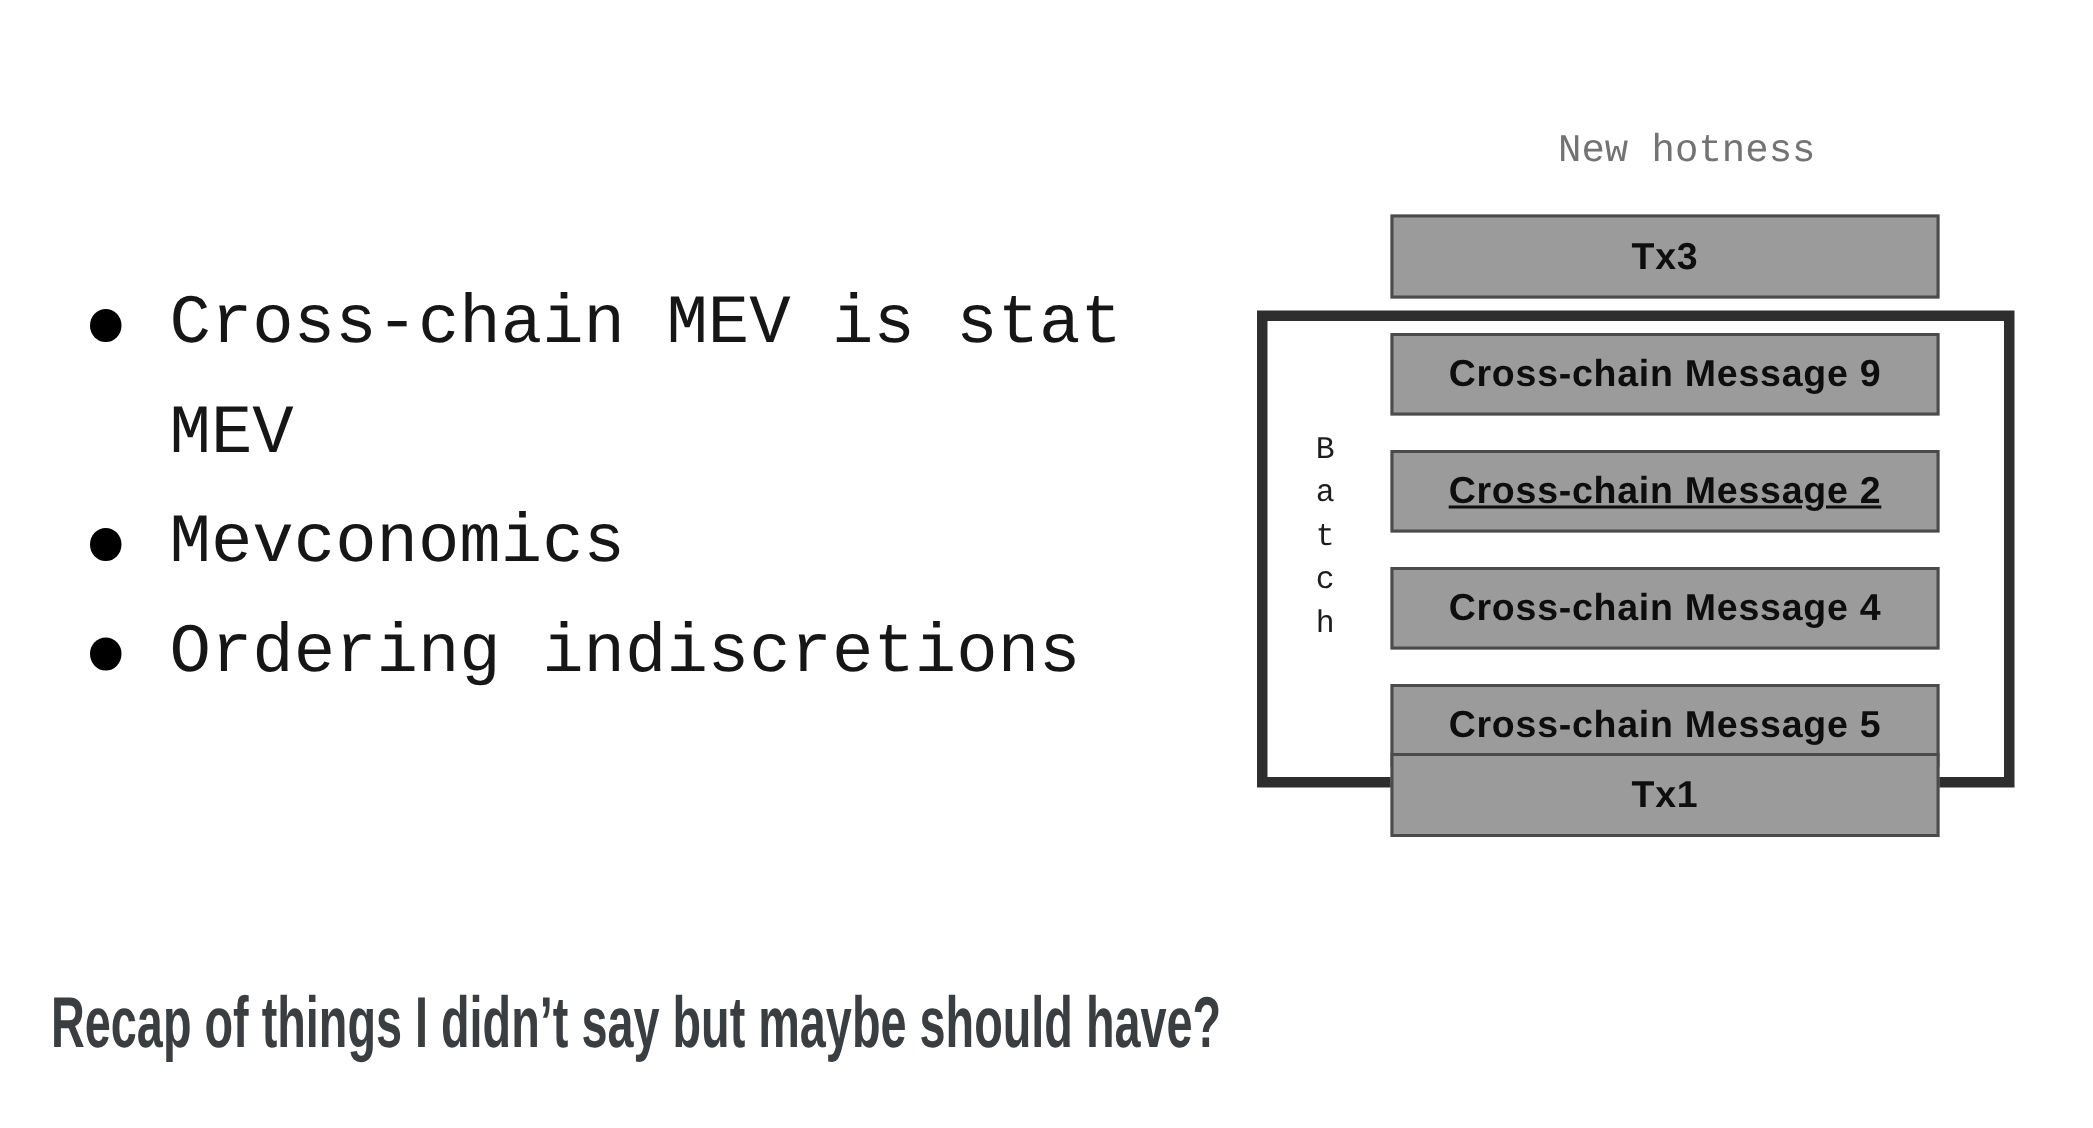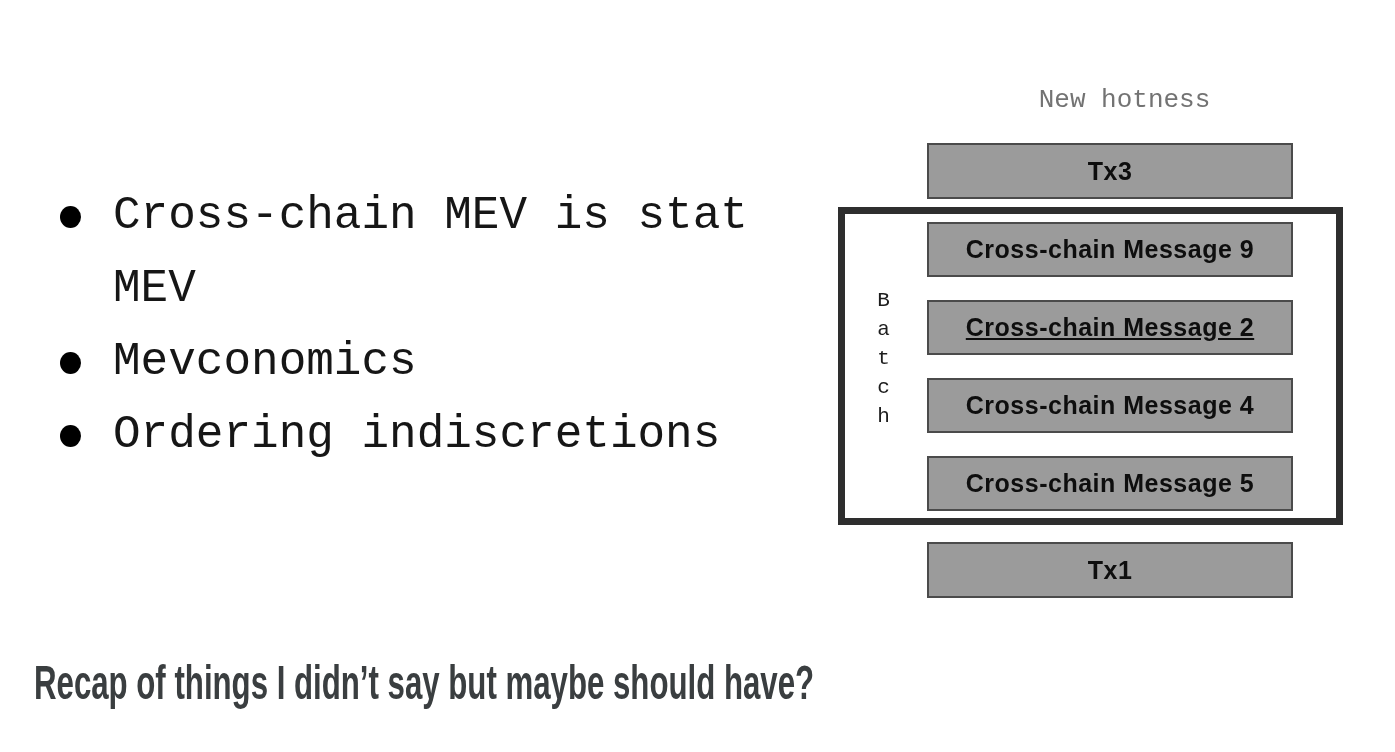--- a/index.html
+++ b/index.html
@@ -67,21 +67,21 @@
     font-weight: 700;
     font-size: 25px;
     color: #0e0e0e;
     letter-spacing: 0.5px;
   }
   .box-tx3 { top: 143px; height: 56px; }
   .box-m3  { top: 222px; }
   .box-m2  { top: 300px; text-decoration: underline; }
   .box-m4  { top: 378px; }
   .box-m1  { top: 456px; }
-  .box-tx1 { top: 542px; height: 56px; }
+  .box-tx1 { top: 502px; height: 56px; }
 
   .batch-rect {
     position: absolute;
     left: 838px;
     top: 207px;
     width: 505px;
     height: 318px;
     box-sizing: border-box;
     border: 7px solid var(--batch-border, #2e2e2e);
     background: transparent;

